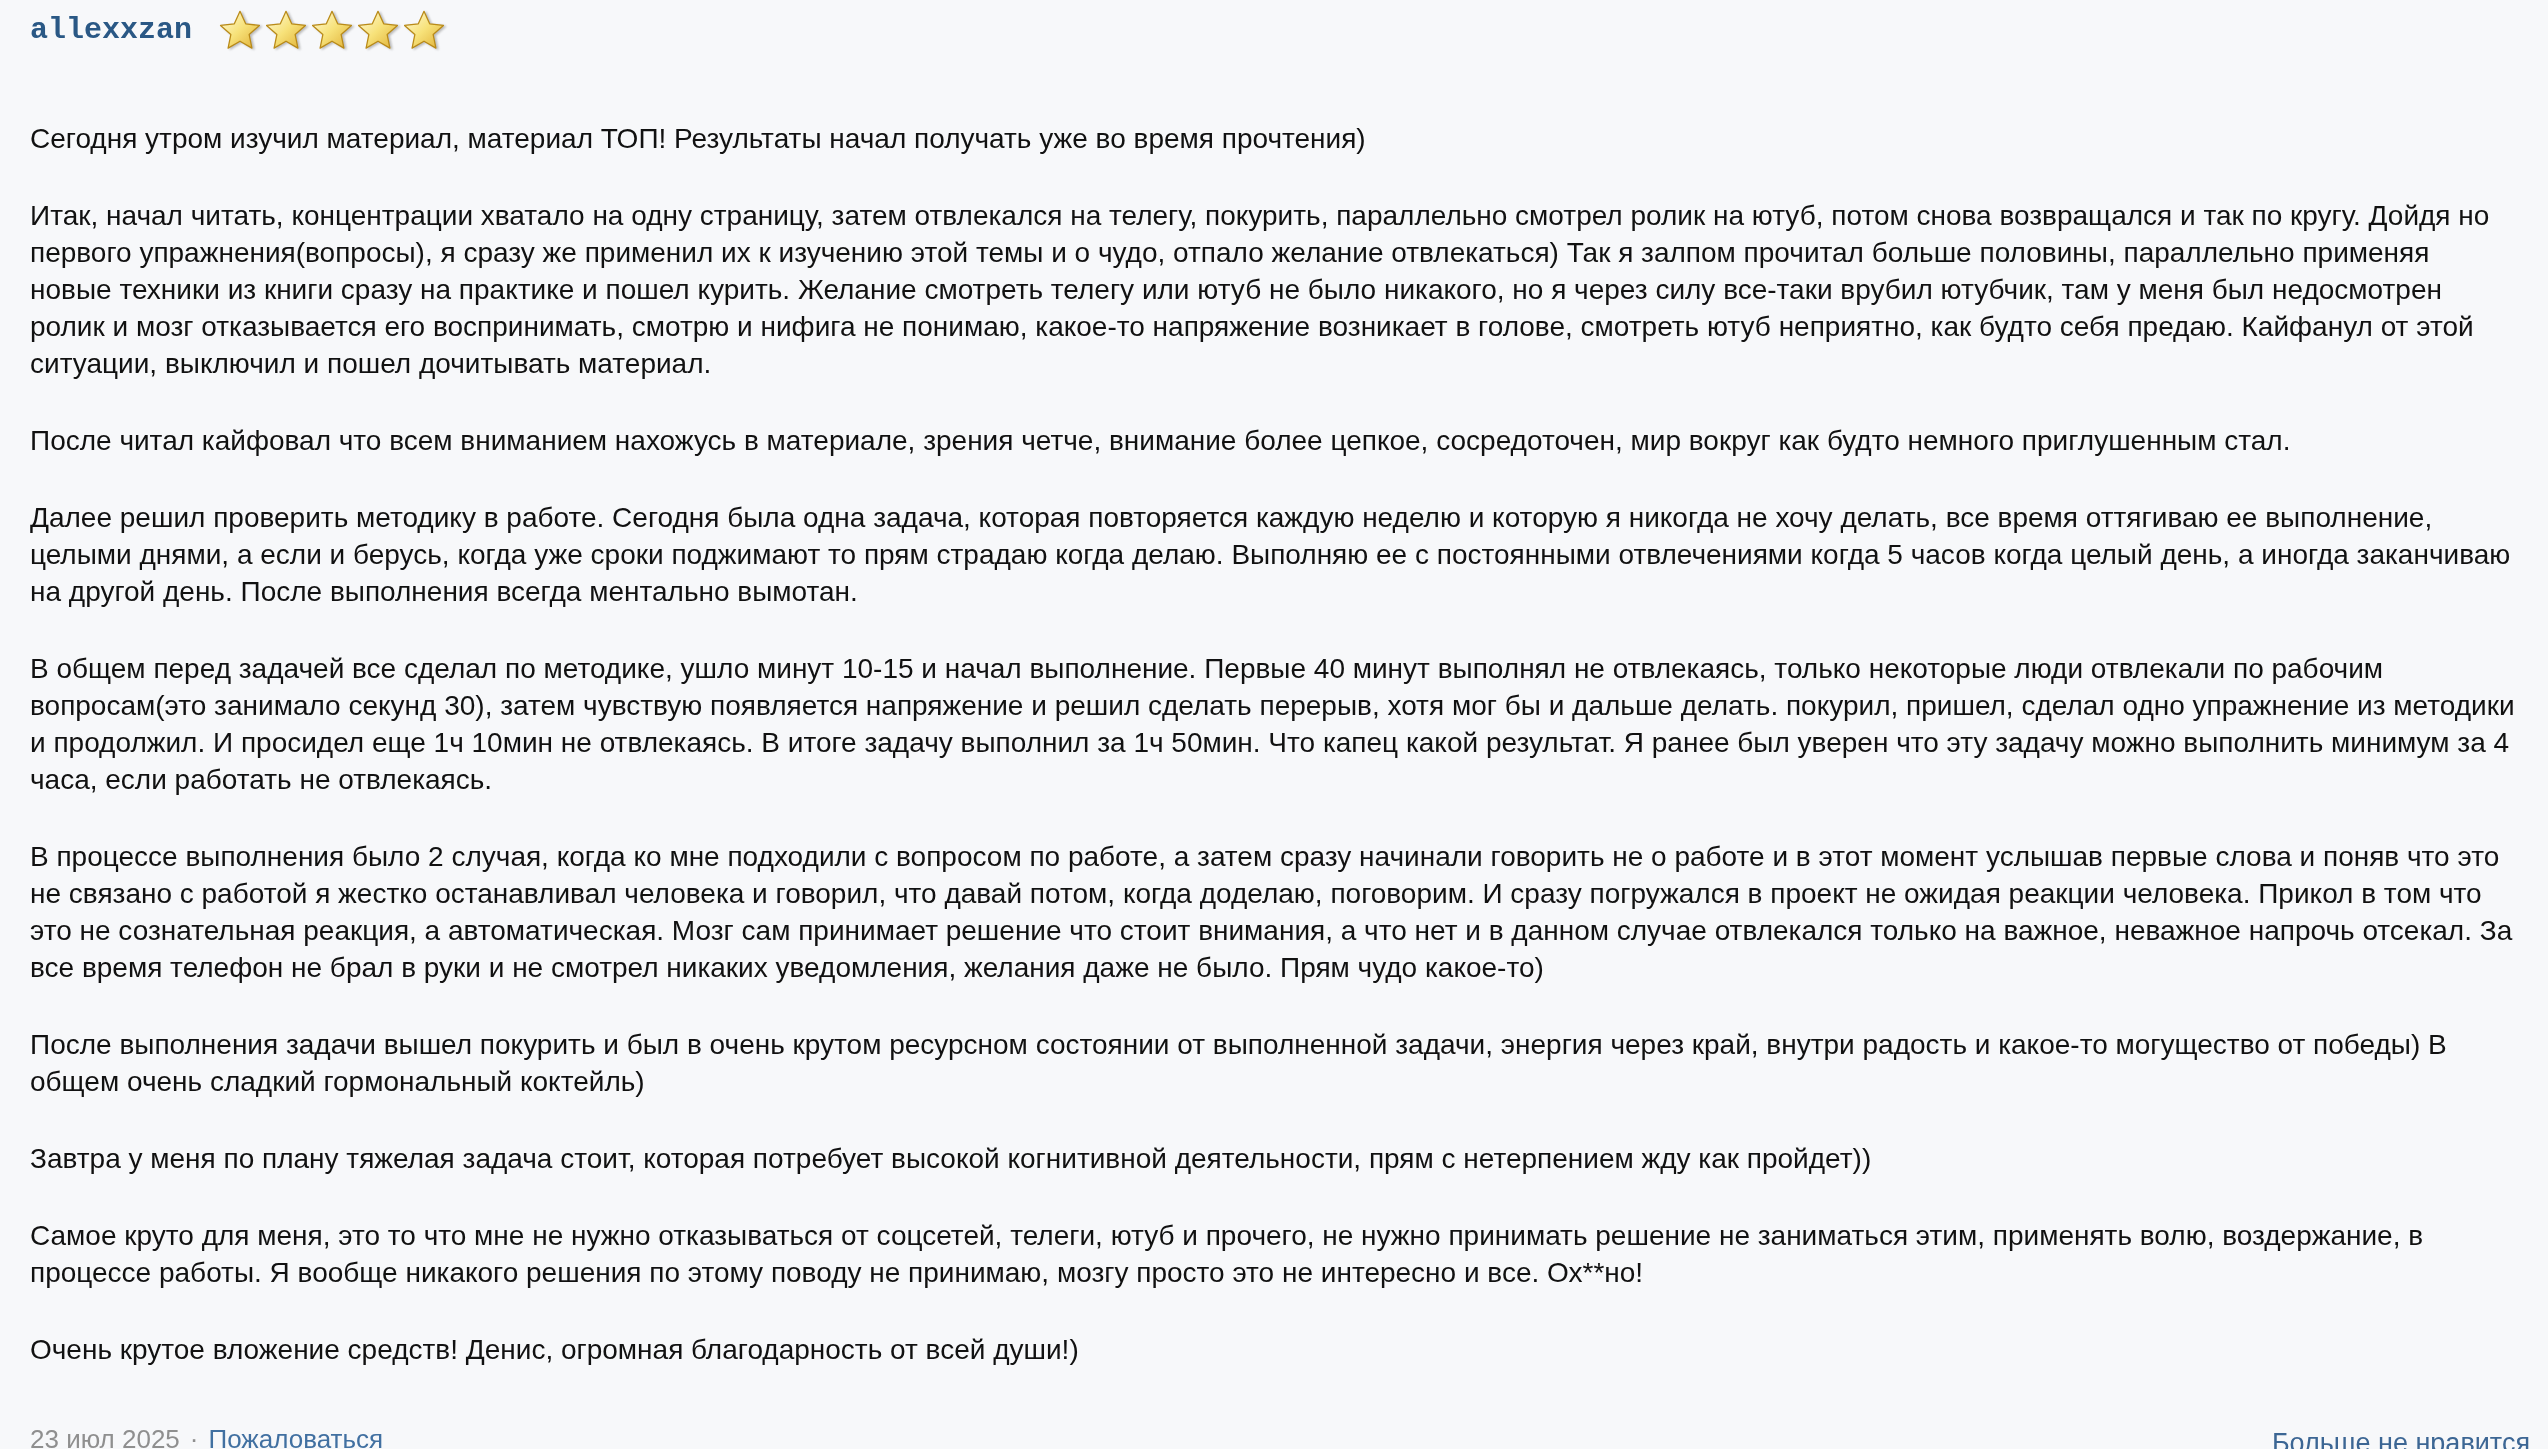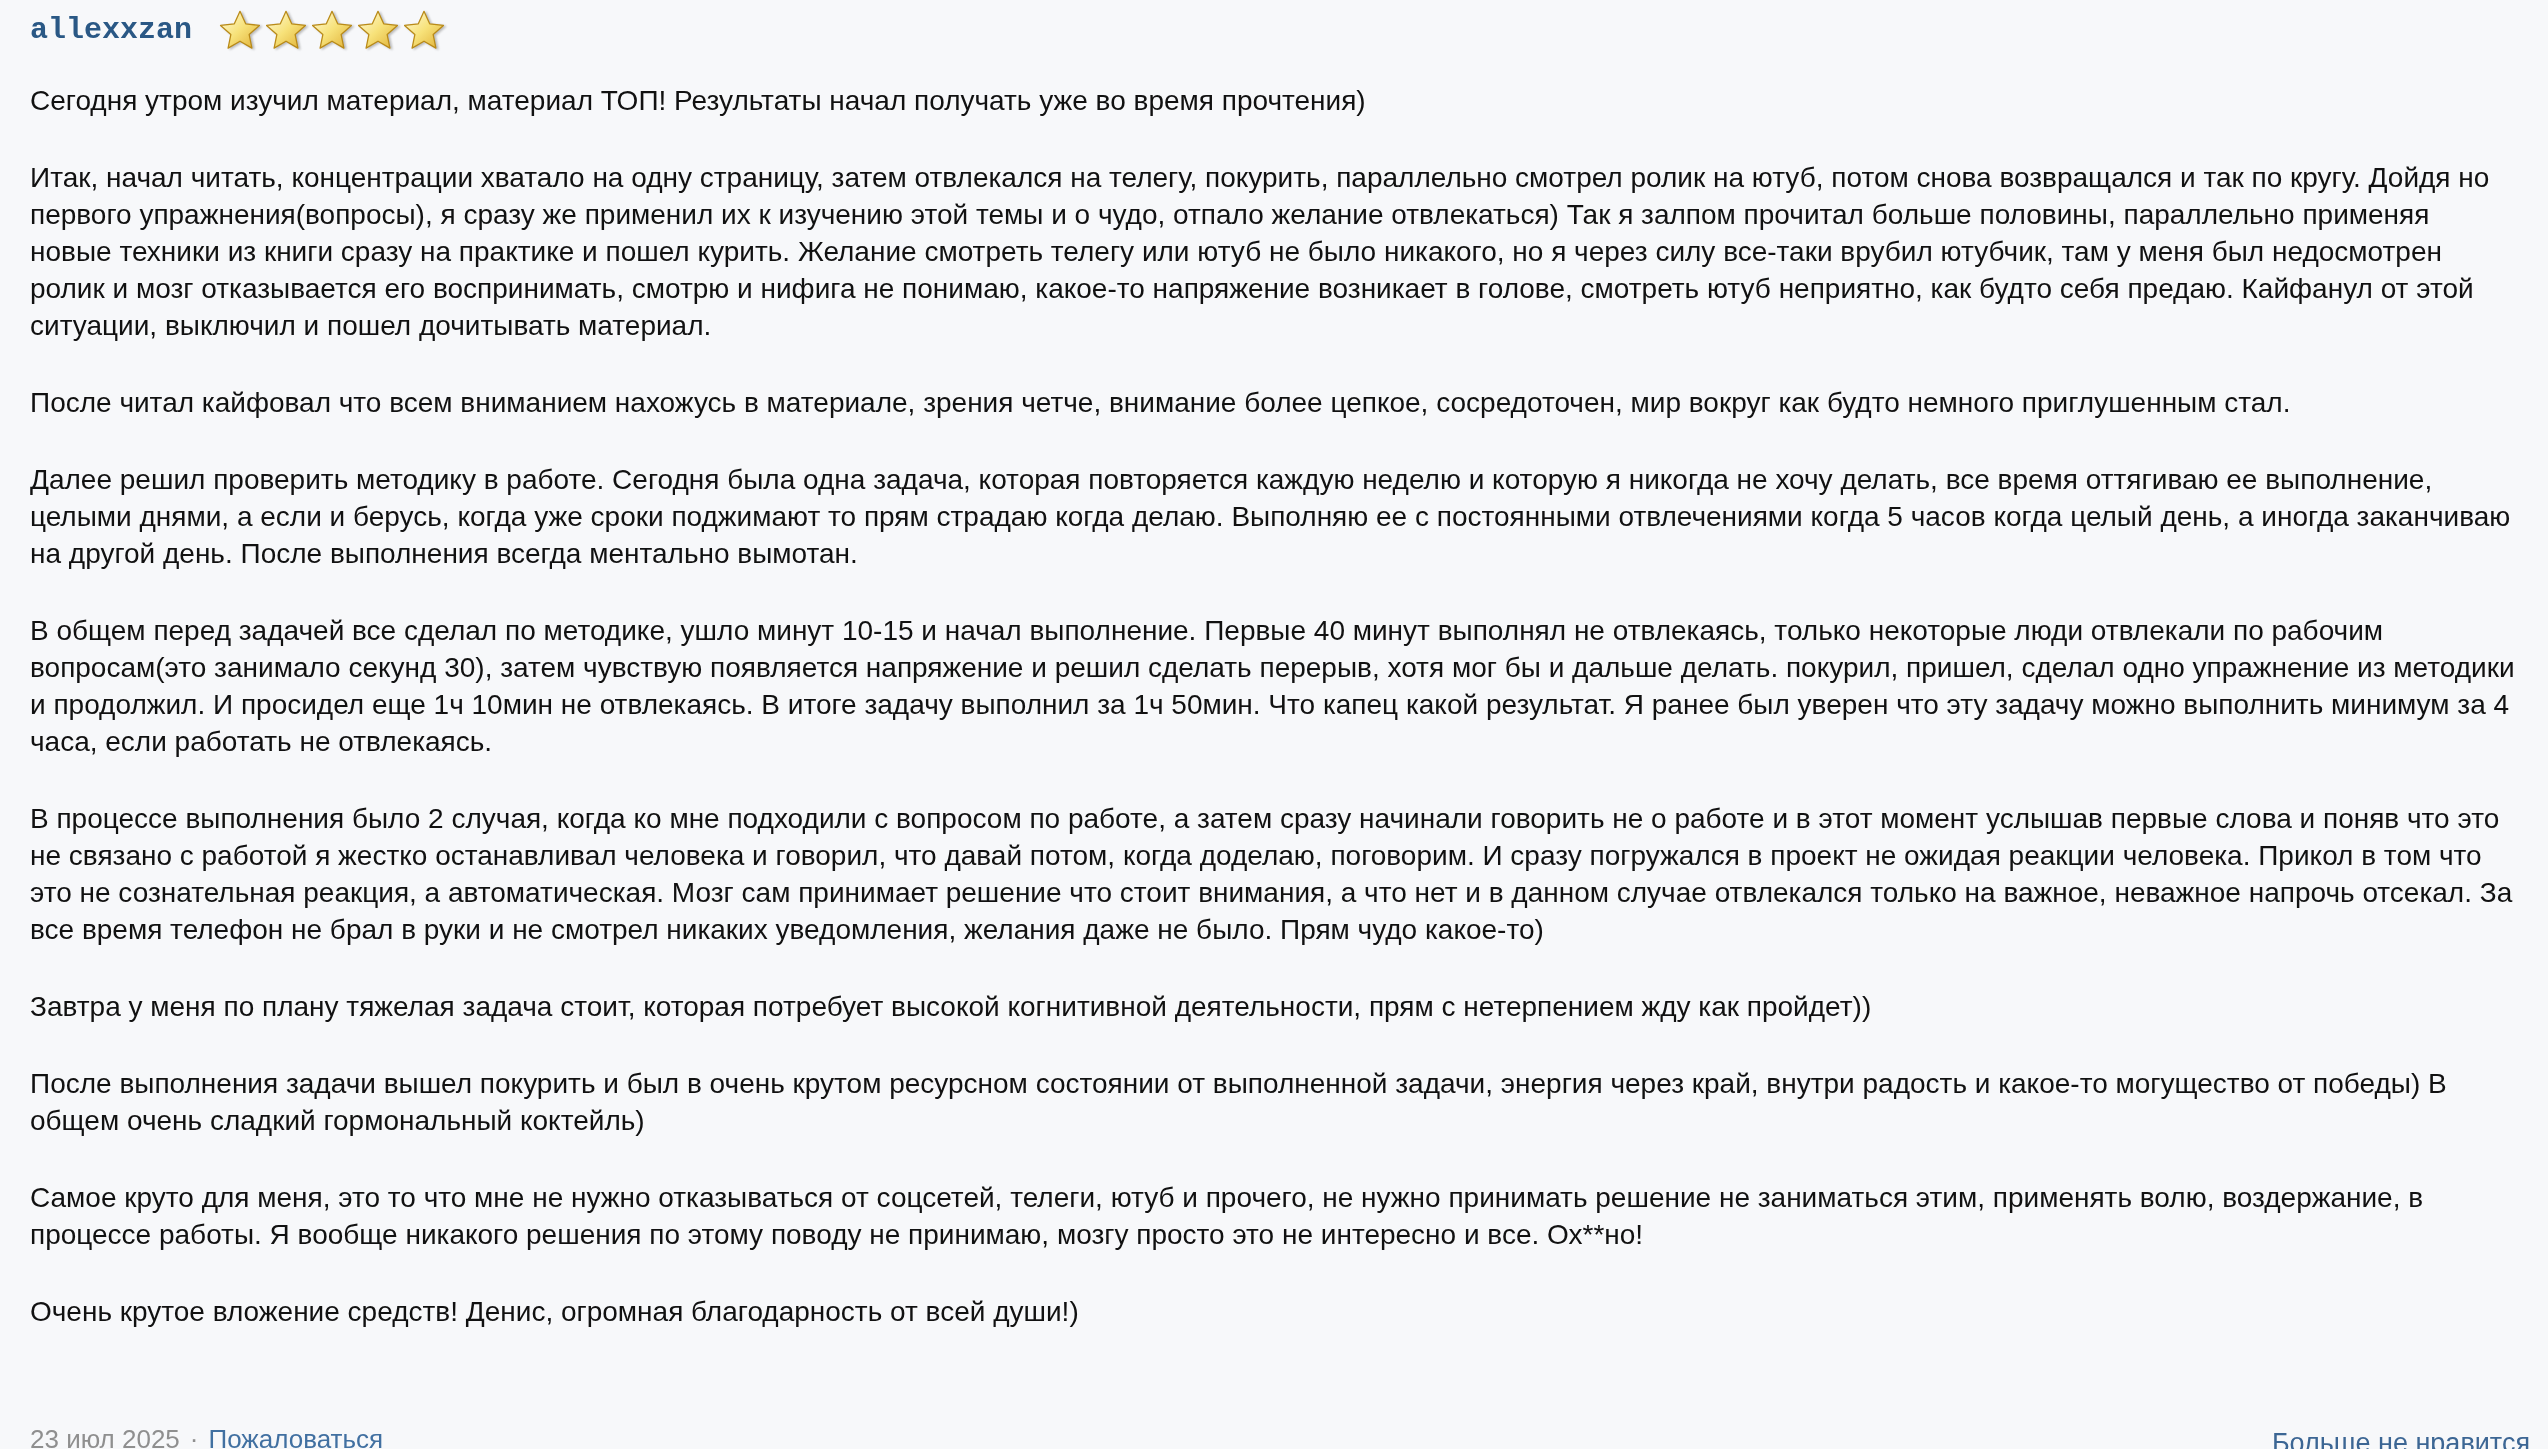--- a/index.html
+++ b/index.html
@@ -22,21 +22,21 @@
     text-decoration: none;
     cursor: pointer;
     margin-right: 26px;
   }
   .stars { display: flex; gap: 2px; }
   .star {
     width: 44px; height: 44px;
     filter: drop-shadow(2px 1px 1px rgba(110,110,110,0.45));
   }
 
-  .text { margin-top: 30px; }
+  .text { margin-top: 68px; }
   .para {
     font-size: 28px;
     line-height: 37px;
     margin: 0 0 40px 0;
     max-width: 2489px;
     color: #111111;
   }
 
   .footer {
     position: absolute;
@@ -127,22 +127,22 @@
   </div>
 
   <div class="text">
 
   <p class="para">Сегодня утром изучил материал, материал ТОП! Результаты начал получать уже во время прочтения)</p>
       <p class="para">Итак, начал читать, концентрации хватало на одну страницу, затем отвлекался на телегу, покурить, параллельно смотрел ролик на ютуб, потом снова возвращался и так по кругу. Дойдя но первого упражнения(вопросы), я сразу же применил их к изучению этой темы и о чудо, отпало желание отвлекаться) Так я залпом прочитал больше половины, параллельно применяя новые техники из книги сразу на практике и пошел курить. Желание смотреть телегу или ютуб не было никакого, но я через силу все-таки врубил ютубчик, там у меня был недосмотрен ролик и мозг отказывается его воспринимать, смотрю и нифига не понимаю, какое-то напряжение возникает в голове, смотреть ютуб неприятно, как будто себя предаю. Кайфанул от этой ситуации, выключил и пошел дочитывать материал.</p>
       <p class="para">После читал кайфовал что всем вниманием нахожусь в материале, зрения четче, внимание более цепкое, сосредоточен, мир вокруг как будто немного приглушенным стал.</p>
       <p class="para">Далее решил проверить методику в работе. Сегодня была одна задача, которая повторяется каждую неделю и которую я никогда не хочу делать, все время оттягиваю ее выполнение, целыми днями, а если и берусь, когда уже сроки поджимают то прям страдаю когда делаю. Выполняю ее с постоянными отвлечениями когда 5 часов когда целый день, а иногда заканчиваю на другой день. После выполнения всегда ментально вымотан.</p>
       <p class="para">В общем перед задачей все сделал по методике, ушло минут 10-15 и начал выполнение. Первые 40 минут выполнял не отвлекаясь, только некоторые люди отвлекали по рабочим вопросам(это занимало секунд 30), затем чувствую появляется напряжение и решил сделать перерыв, хотя мог бы и дальше делать. покурил, пришел, сделал одно упражнение из методики и продолжил. И просидел еще 1ч 10мин не отвлекаясь. В итоге задачу выполнил за 1ч 50мин. Что капец какой результат. Я ранее был уверен что эту задачу можно выполнить минимум за 4 часа, если работать не отвлекаясь.</p>
       <p class="para">В процессе выполнения было 2 случая, когда ко мне подходили с вопросом по работе, а затем сразу начинали говорить не о работе и в этот момент услышав первые слова и поняв что это не связано с работой я жестко останавливал человека и говорил, что давай потом, когда доделаю, поговорим. И сразу погружался в проект не ожидая реакции человека. Прикол в том что это не сознательная реакция, а автоматическая. Мозг сам принимает решение что стоит внимания, а что нет и в данном случае отвлекался только на важное, неважное напрочь отсекал. За все время телефон не брал в руки и не смотрел никаких уведомления, желания даже не было. Прям чудо какое-то)</p>
+      <p class="para">После выполнения задачи вышел покурить и был в очень крутом ресурсном состоянии от выполненной задачи, энергия через край, внутри радость и какое-то могущество от победы) В общем очень сладкий гормональный коктейль)</p>
       <p class="para">Завтра у меня по плану тяжелая задача стоит, которая потребует высокой когнитивной деятельности, прям с нетерпением жду как пройдет))</p>
-      <p class="para">После выполнения задачи вышел покурить и был в очень крутом ресурсном состоянии от выполненной задачи, энергия через край, внутри радость и какое-то могущество от победы) В общем очень сладкий гормональный коктейль)</p>
       <p class="para">Самое круто для меня, это то что мне не нужно отказываться от соцсетей, телеги, ютуб и прочего, не нужно принимать решение не заниматься этим, применять волю, воздержание, в процессе работы. Я вообще никакого решения по этому поводу не принимаю, мозгу просто это не интересно и все. Ох**но!</p>
       <p class="para">Очень крутое вложение средств! Денис, огромная благодарность от всей души!)</p>
     </div>
 
 </div>
 
 <div class="footer">
   <span>23 июл 2025</span>
   <span>·</span>
   <a class="report">Пожаловаться</a>

